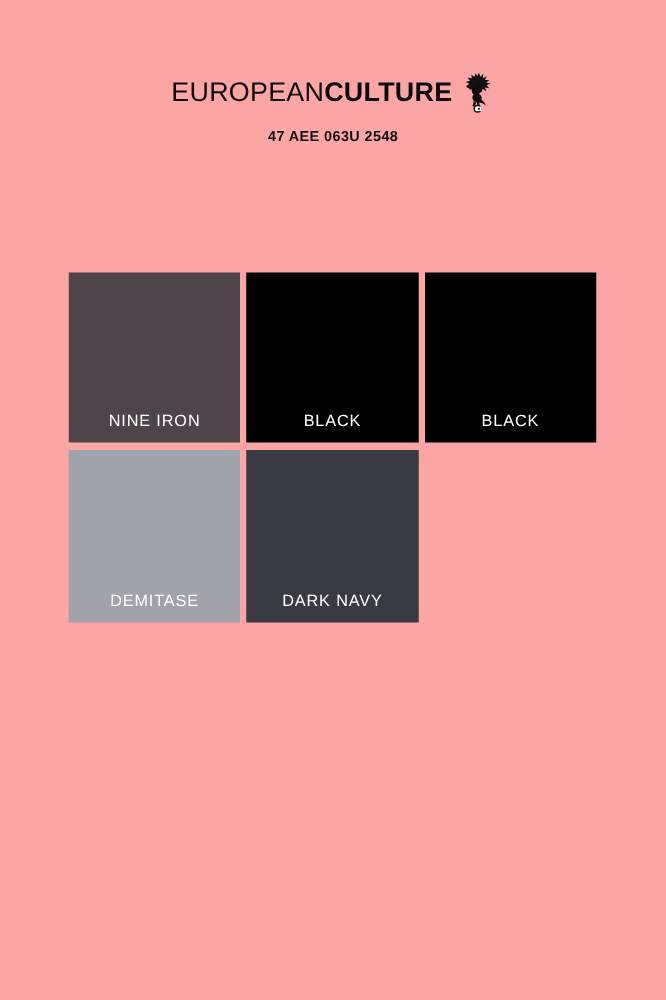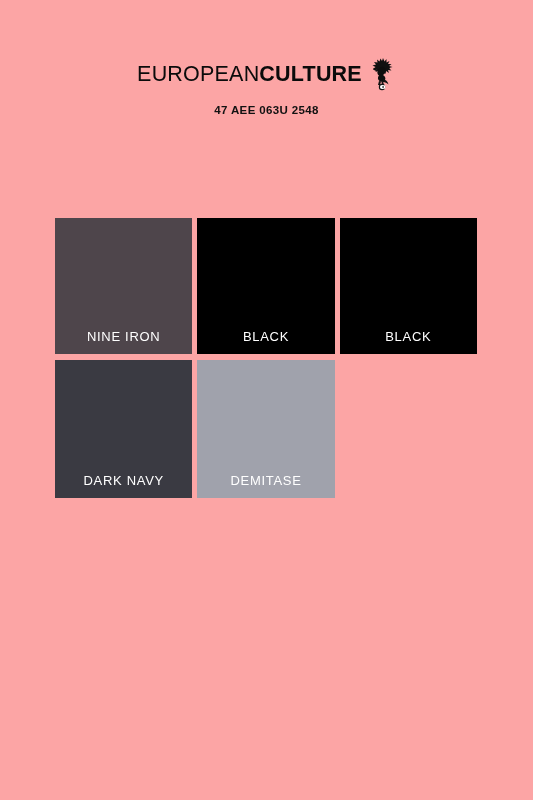--- a/index.html
+++ b/index.html
@@ -158,23 +158,23 @@
 
     <div class="swatch" style="background: rgb(0, 0, 0);">
       <span class="swatch-label">BLACK</span>
     </div>
 
     <div class="swatch" style="background: rgb(0, 0, 0);">
       <span class="swatch-label">BLACK</span>
     </div>
 
 
+    <div class="swatch" style="background: rgb(160, 162, 172);">
+      <span class="swatch-label">DEMITASE</span>
+    </div>
+
     <div class="swatch" style="background: rgb(58, 58, 66);">
       <span class="swatch-label">DARK NAVY</span>
-    </div>
-
-    <div class="swatch" style="background: rgb(160, 162, 172);">
-      <span class="swatch-label">DEMITASE</span>
     </div>
 
   </div>
 
 </div>
 
 </body></html>

